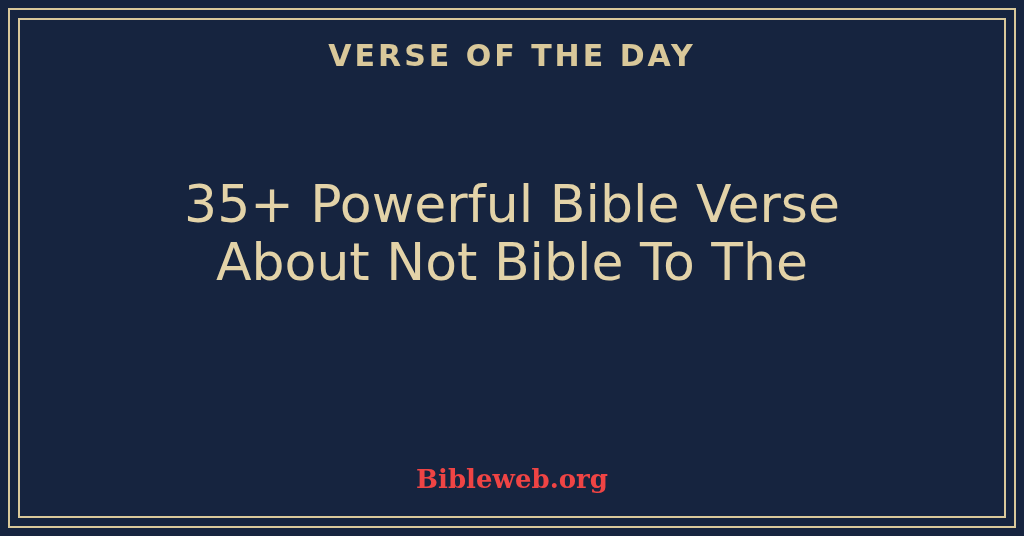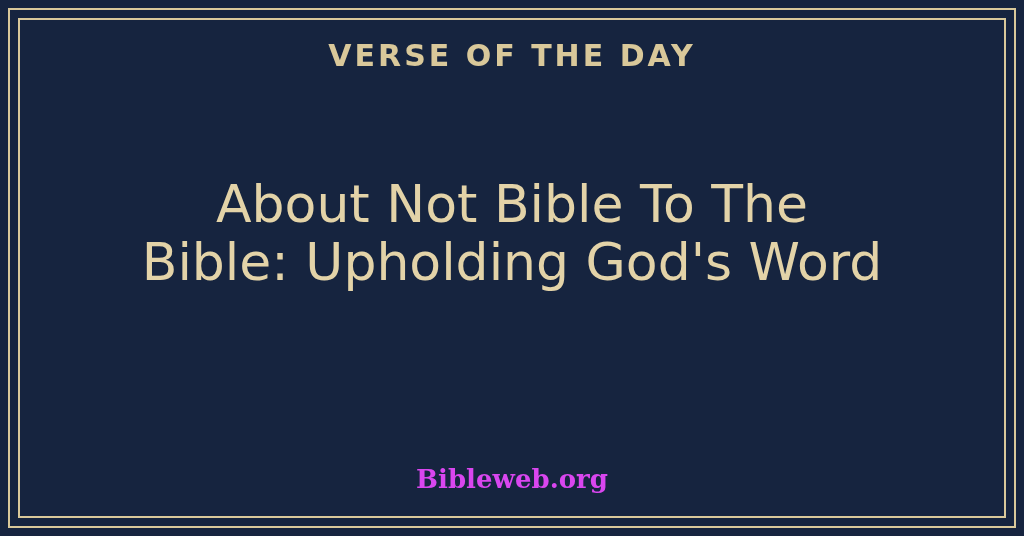--- a/index.html
+++ b/index.html
@@ -68,36 +68,36 @@
   .headline .line {
     display: block;
     white-space: nowrap;
   }
   .site {
     position: absolute;
     left: 0;
     right: 0;
     bottom: 42px;
     text-align: center;
-    color: #d946ef;
+    color: #ef4444;
     font-size: 26px;
     font-weight: bold;
     font-family: "DejaVu Serif", serif;
   }
 </style>
 </head>
 <body>
 
 <div class="card">
 
   <div class="border-outer"></div>
   <div class="border-inner"></div>
 
   <div class="kicker">VERSE OF THE DAY</div>
 
   <div class="headline">
+    <span class="line">35+ Powerful Bible Verse</span>
     <span class="line">About Not Bible To The</span>
-    <span class="line">Bible: Upholding God's Word</span>
   </div>
 
   <div class="site">Bibleweb.org</div>
 
 </div>
 
 </body></html>

